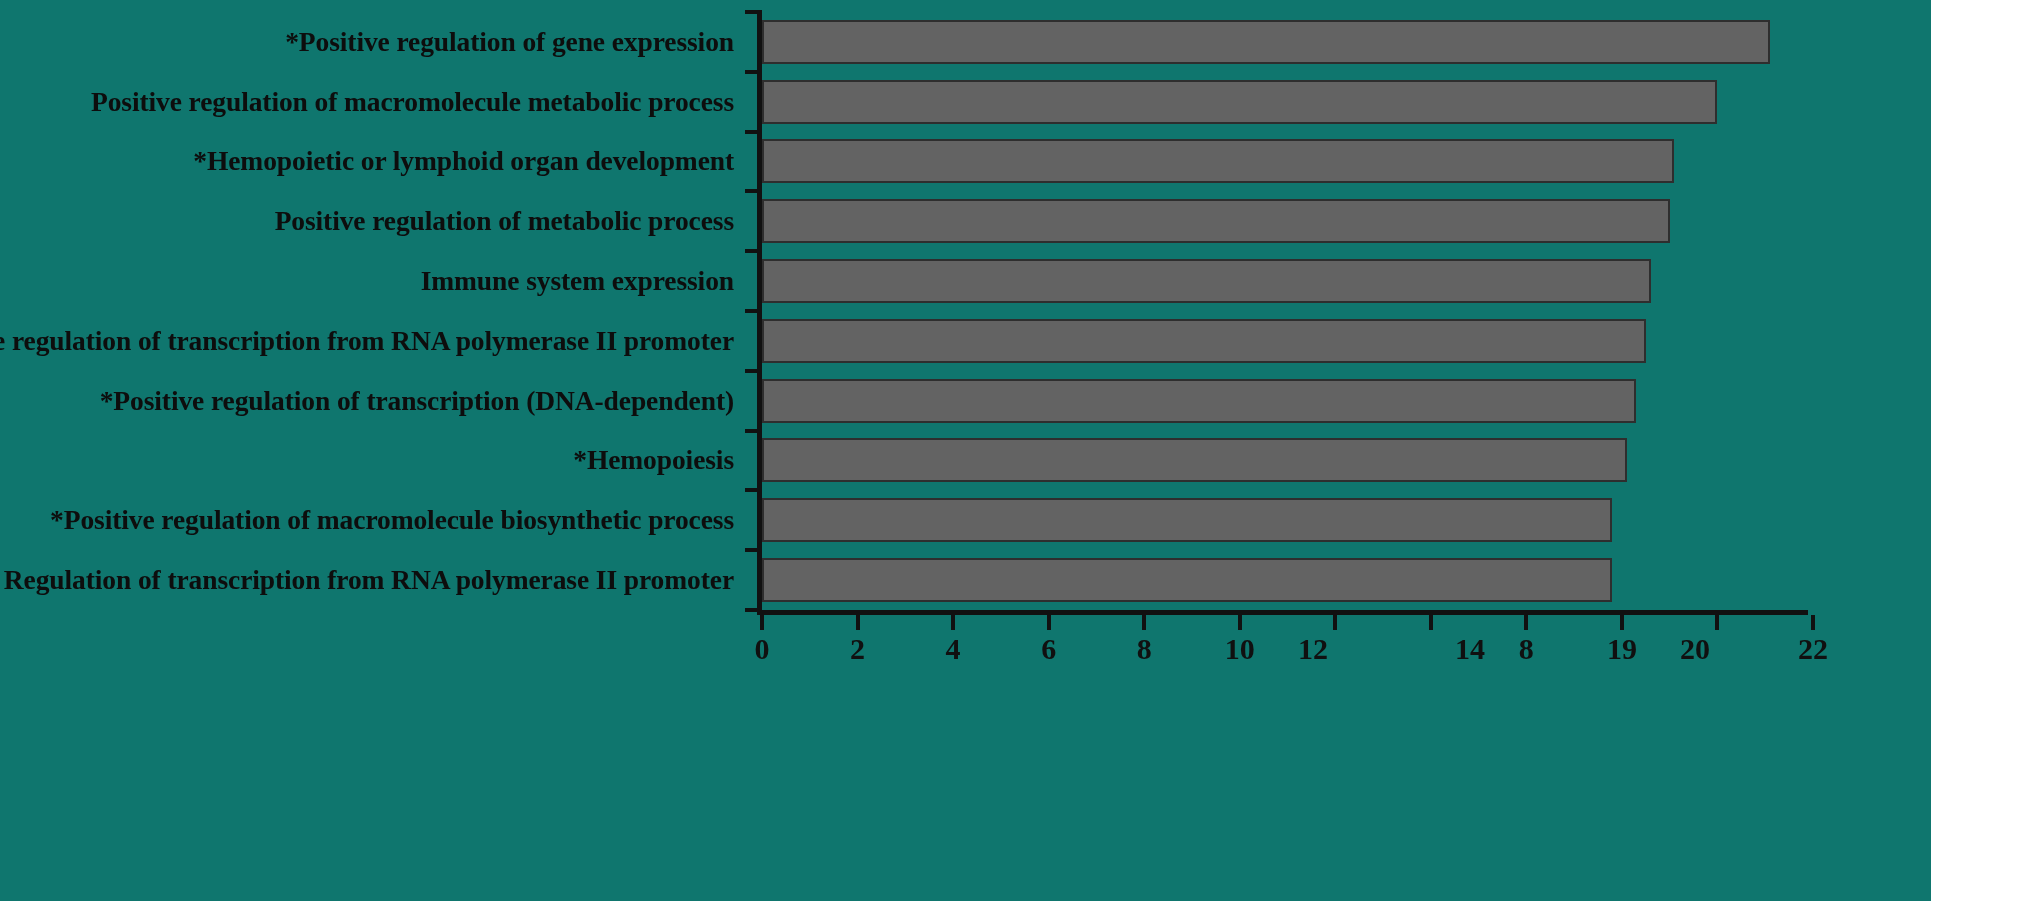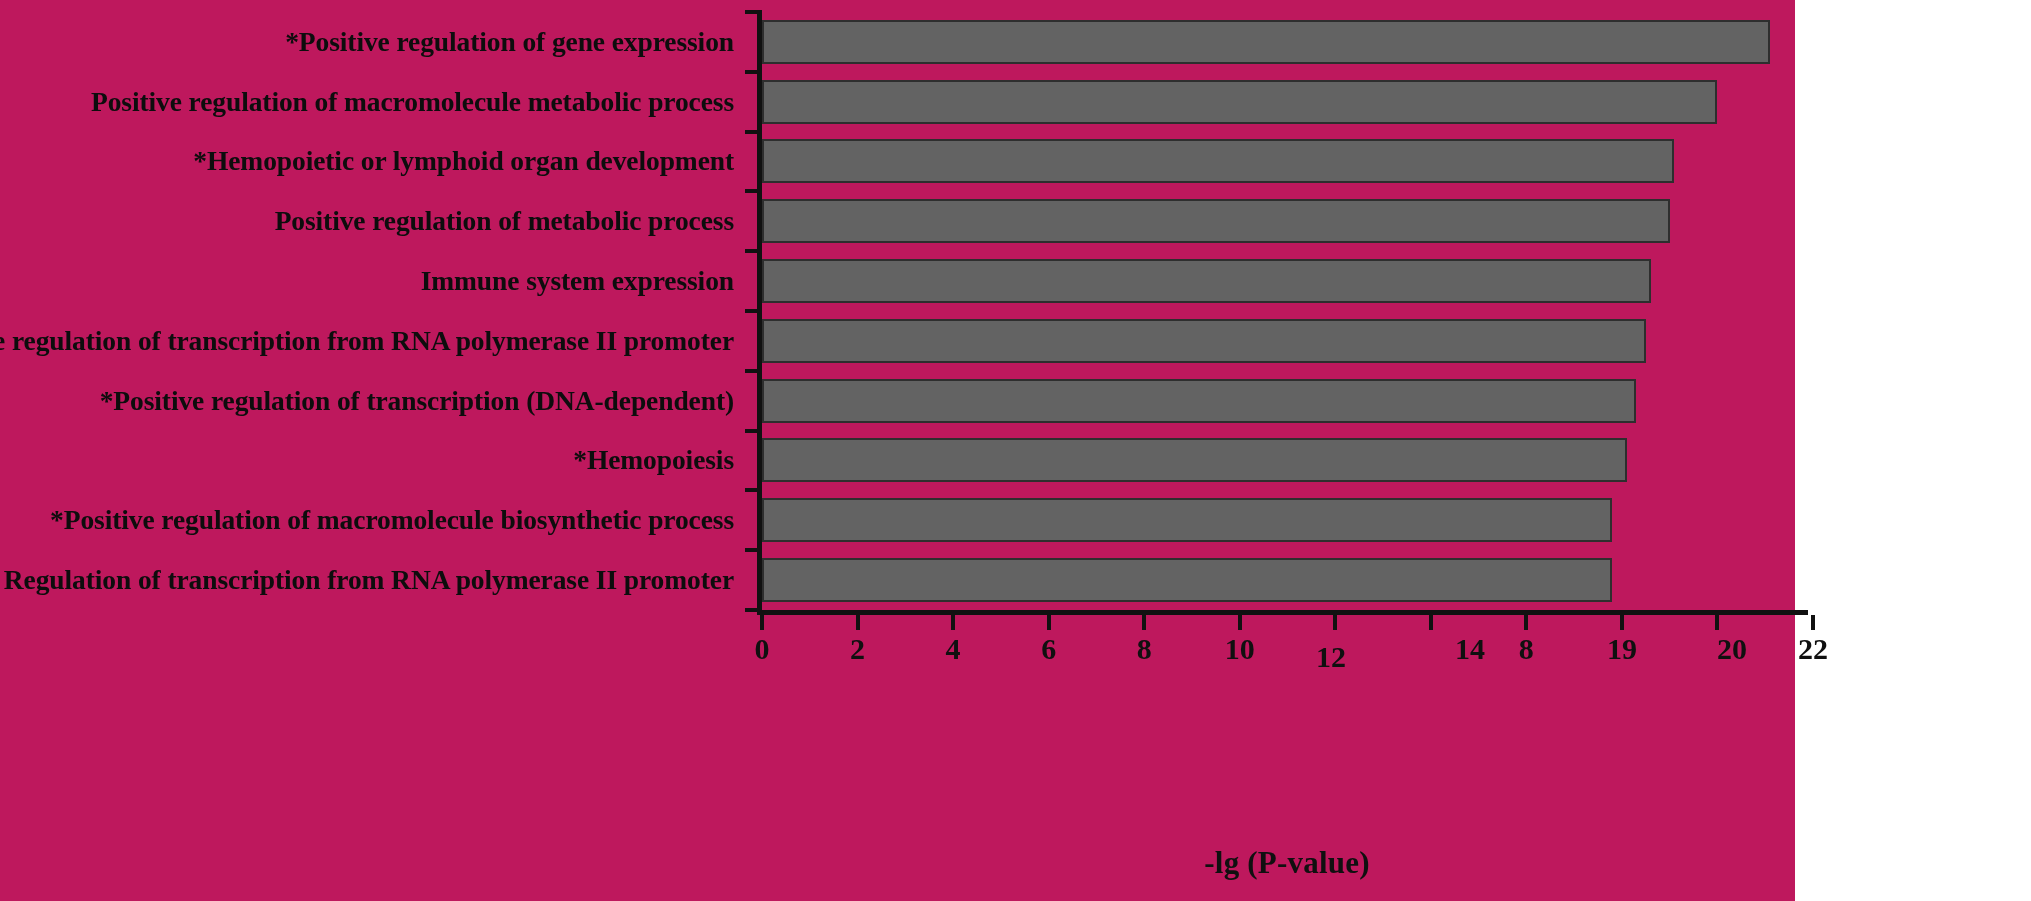--- a/index.html
+++ b/index.html
@@ -9,23 +9,23 @@
   }
   body {
     width: 2031px;
     height: 901px;
     font-family: "Liberation Serif", "DejaVu Serif", serif;
     overflow: hidden;
   }
 
   #chart-root {
     position: relative;
-    width: 1795px;
+    width: 1931px;
     height: 901px;
-    background: #be185d;
+    background: #0f766e;
   }
 
   
   #category-labels {
     position: absolute;
     left: 0px;
     top: 12px;
     width: 748px;
     height: 598px;
     display: flex;
@@ -229,28 +229,27 @@
       <div class="x-tick-label" style="left: 100.545px;">2</div>
       <div class="x-tick" style="left: 194.091px;"></div>
       <div class="x-tick-label" style="left: 196.091px;">4</div>
       <div class="x-tick" style="left: 289.636px;"></div>
       <div class="x-tick-label" style="left: 291.636px;">6</div>
       <div class="x-tick" style="left: 385.182px;"></div>
       <div class="x-tick-label" style="left: 387.182px;">8</div>
       <div class="x-tick" style="left: 480.727px;"></div>
       <div class="x-tick-label" style="left: 482.727px;">10</div>
       <div class="x-tick" style="left: 576.273px;"></div>
-      <div class="x-tick-label" style="left: 574px; margin-top: 8px;">12</div>
+      <div class="x-tick-label" style="left: 556px;">12</div>
       <div class="x-tick" style="left: 671.818px;"></div>
       <div class="x-tick-label" style="left: 713px;">14</div>
       <div class="x-tick" style="left: 767.364px;"></div>
       <div class="x-tick-label" style="left: 769.364px;">8</div>
       <div class="x-tick" style="left: 862.909px;"></div>
       <div class="x-tick-label" style="left: 864.909px;">19</div>
       <div class="x-tick" style="left: 958.455px;"></div>
-      <div class="x-tick-label" style="left: 975px;">20</div>
+      <div class="x-tick-label" style="left: 938px;">20</div>
       <div class="x-tick" style="left: 1054px;"></div>
       <div class="x-tick-label" style="left: 1056px;">22</div>
     </div>
 
-  <div id="x-axis-title">-lg (P-value)</div>
 
 </div>
 
 </body></html>

